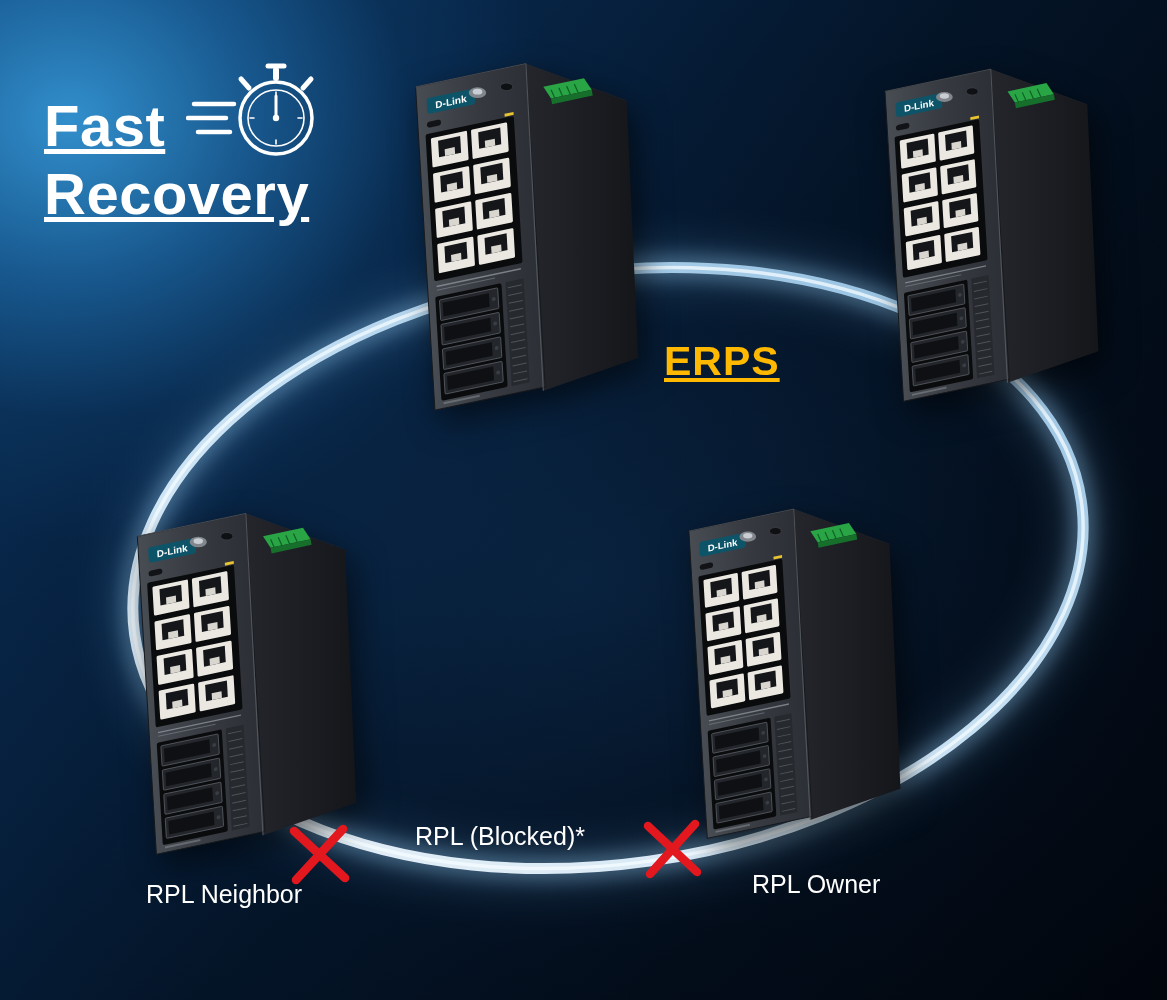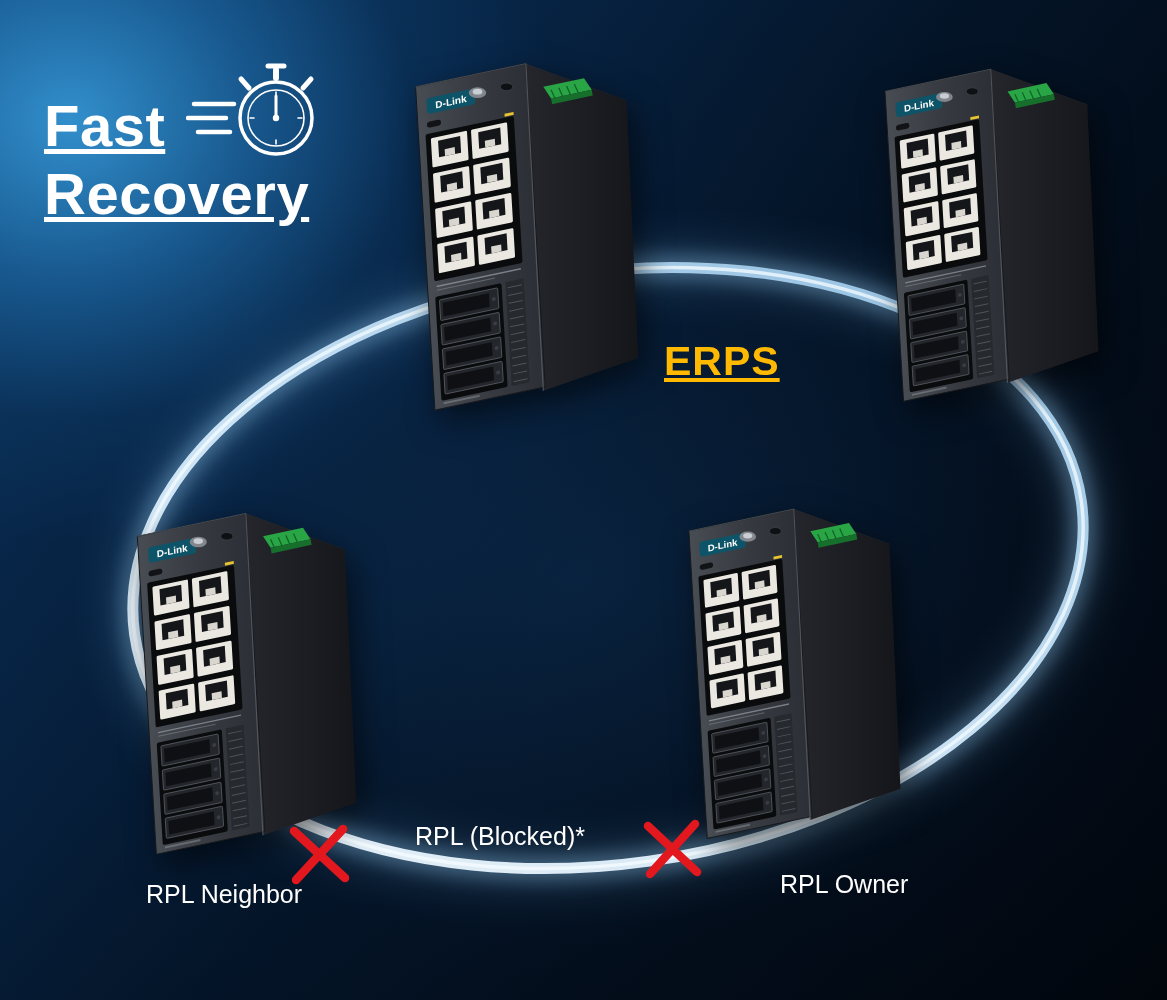--- a/index.html
+++ b/index.html
@@ -32,21 +32,21 @@
   #sw-bl{left:124px;top:500px;width:238px;height:362px;}
   #sw-br{left:676px;top:496px;width:230px;height:350px;}
 
   .erps-label{
     position:absolute;left:664px;top:338px;z-index:4;
     font-size:41px;font-weight:bold;color:#ffb900;letter-spacing:1px;text-decoration:underline;
   }
   .link-label{position:absolute;z-index:4;color:#ffffff;font-size:25px;}
   #lbl-blocked{left:415px;top:816px;margin-top:6px;}
   #lbl-neighbor{left:146px;top:880px;}
-  #lbl-owner{left:780px;top:870px;text-align:right;}
+  #lbl-owner{left:752px;top:870px;text-align:right;}
   .footnote{
     position:absolute;right:34px;top:948px;z-index:4;
     font-size:25px;color:#e9f1f8;letter-spacing:0.3px;
   }
 </style>
 </head>
 <body>
 
 <div class="canvas">
 

